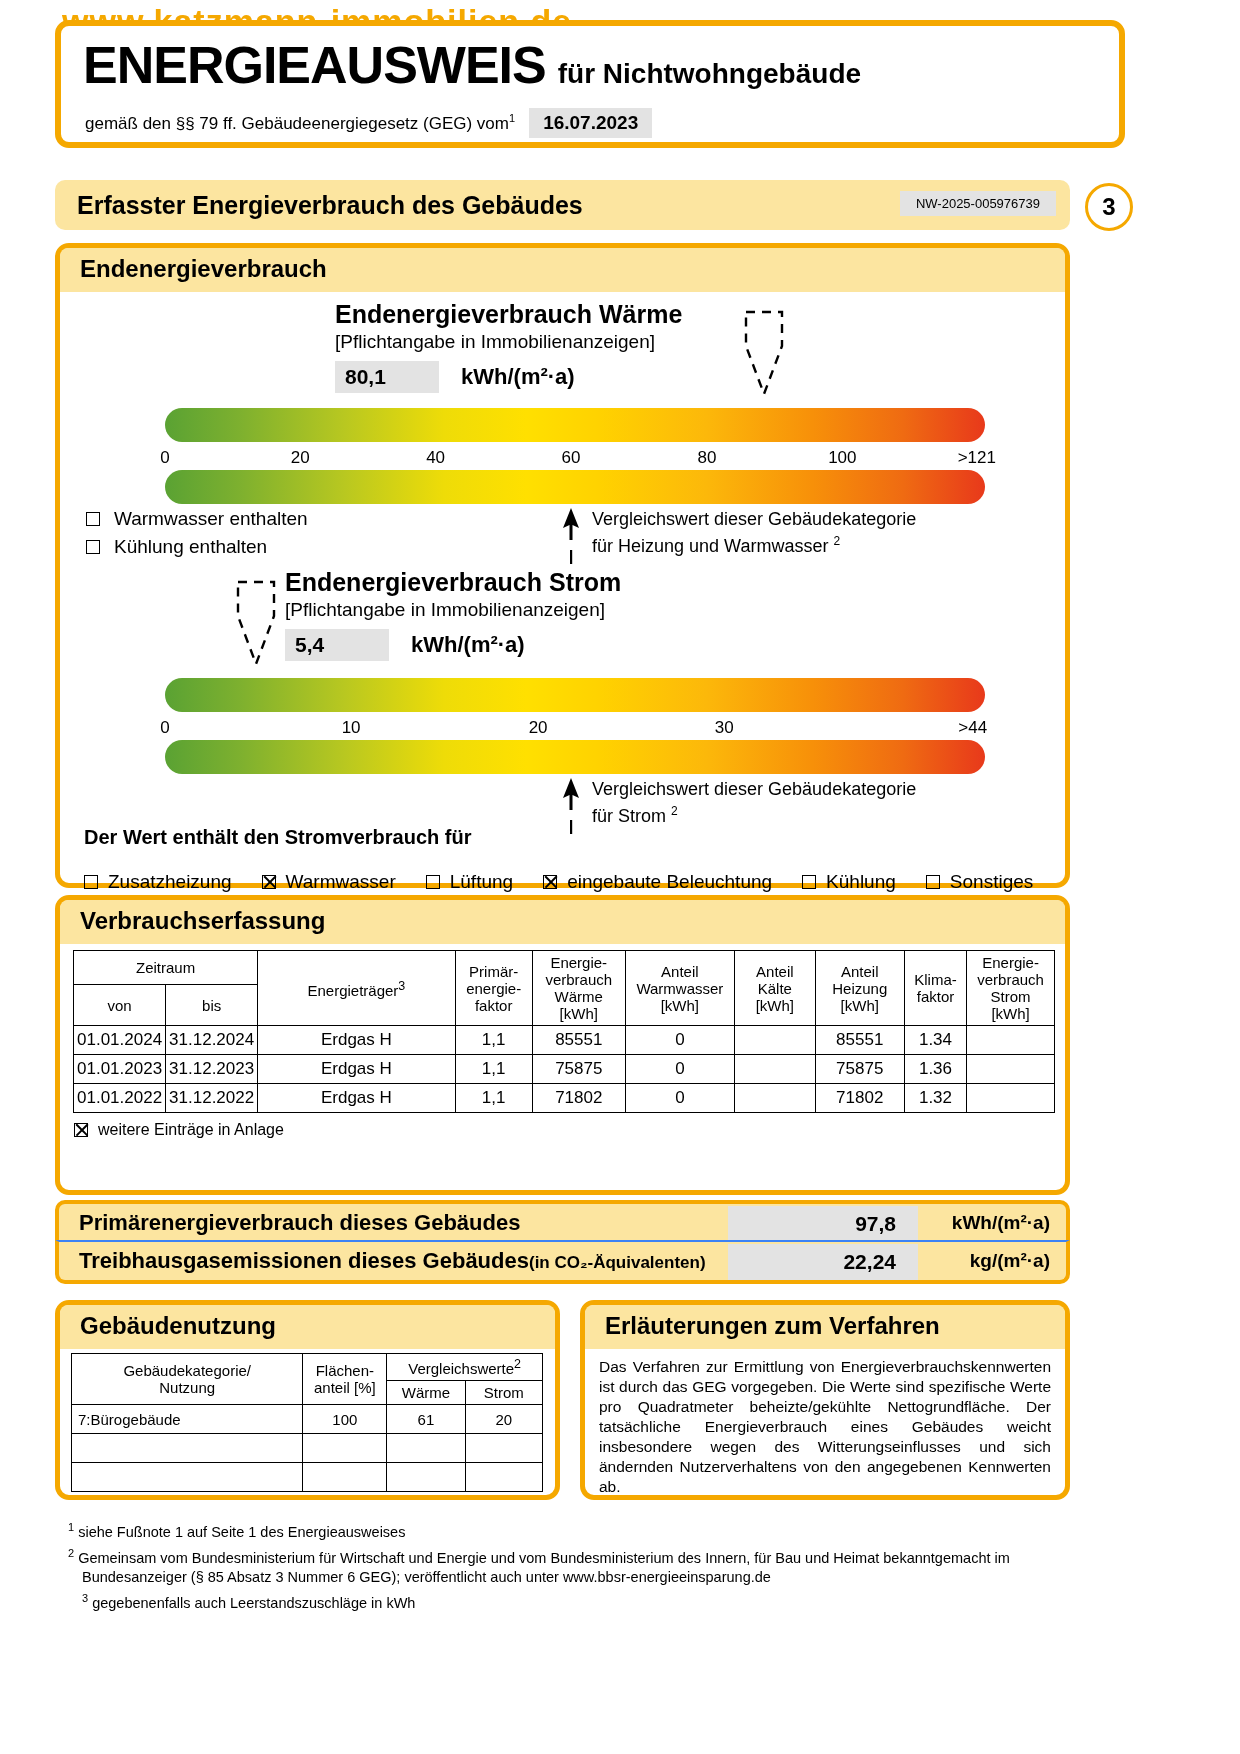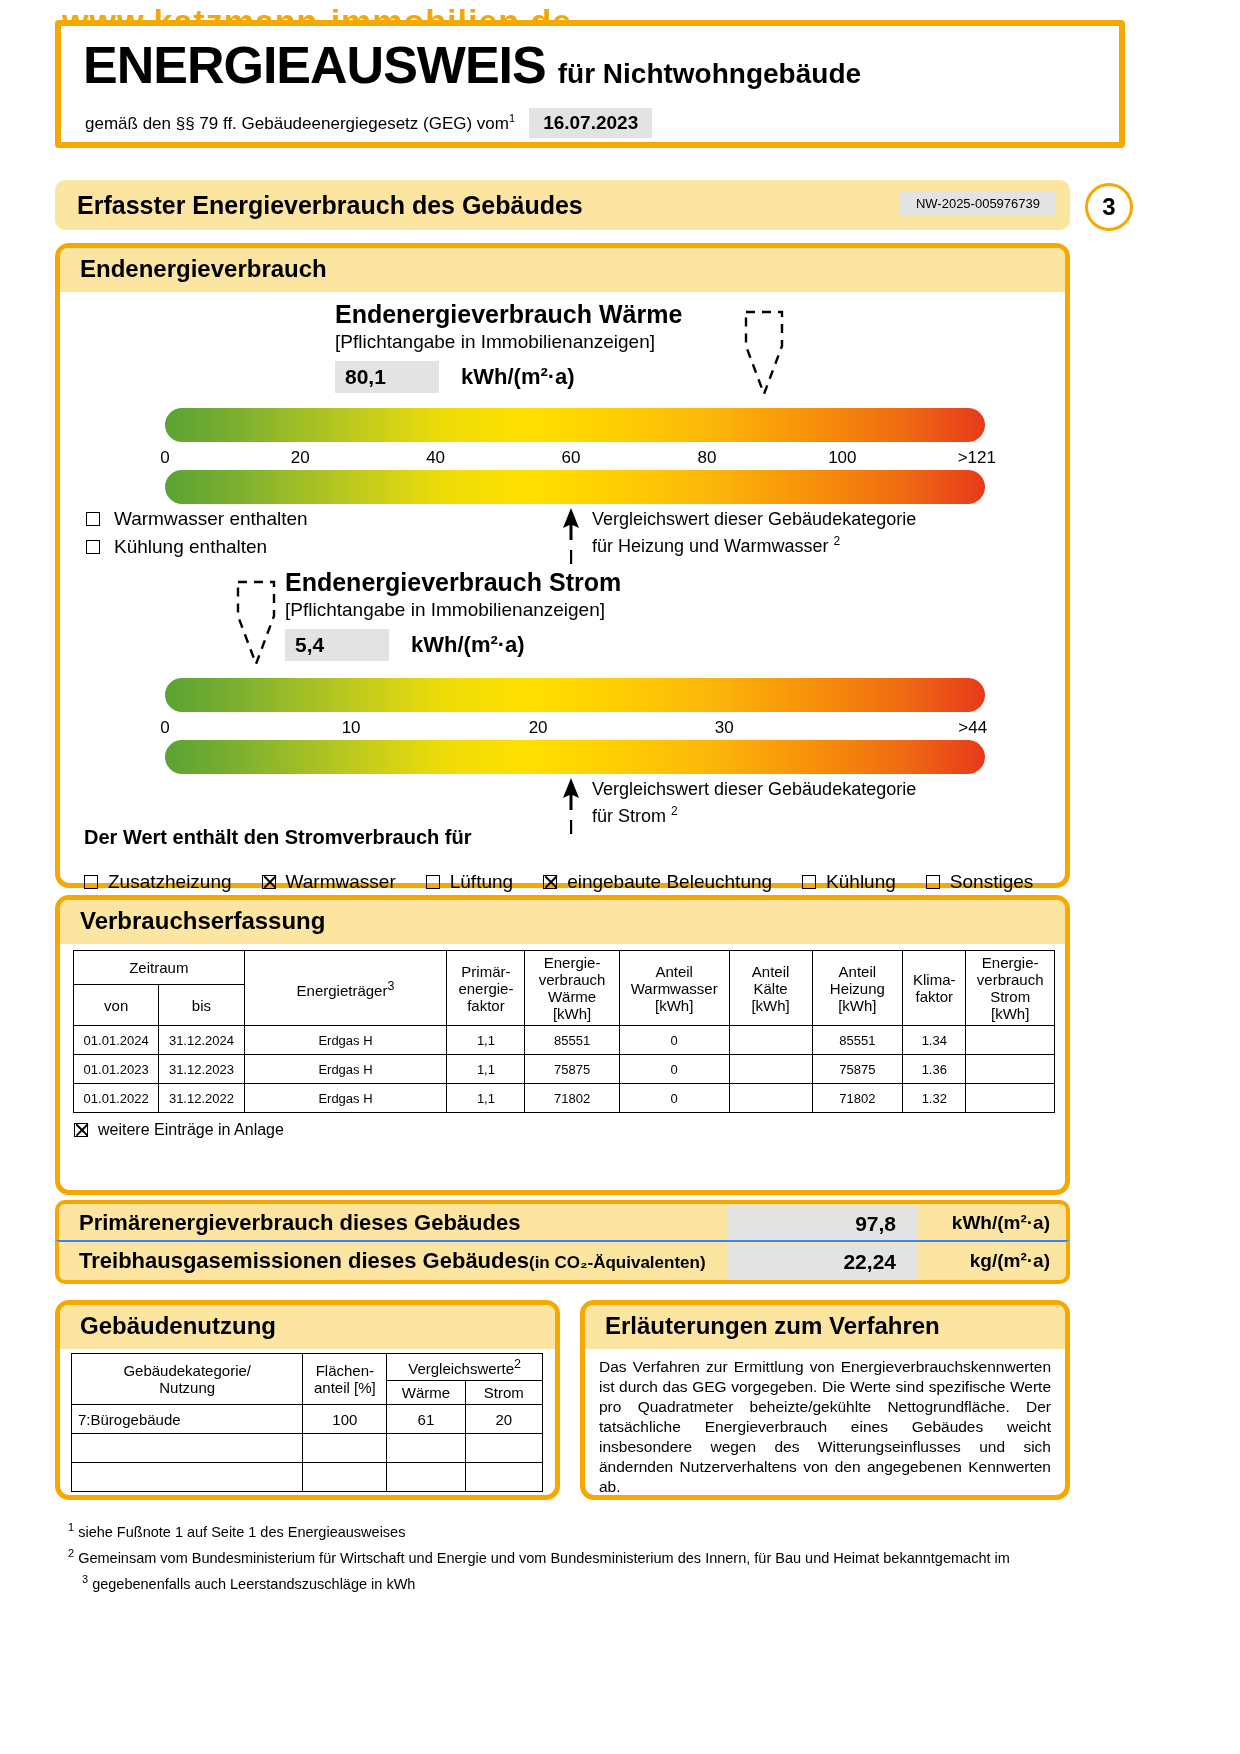--- a/index.html
+++ b/index.html
@@ -42,21 +42,21 @@
   }
 
   
   .header-card {
     position: absolute;
     left: 55px;
     top: 20px;
     width: 1070px;
     height: 128px;
     border: 6px solid #F5A800;
-    border-radius: 4px;
+    border-radius: 14px;
     background: #ffffff;
     box-sizing: border-box;
     z-index: 2;
   }
   .title-row {
     position: absolute;
     left: 22px;
     top: 10px;
     display: flex;
     align-items: baseline;
@@ -284,21 +284,21 @@
     margin: 6px 0 0 13px;
     font-size: 16px;
   }
   table.vtab th, table.vtab td {
     border: 1.5px solid #000;
     text-align: center;
     padding: 1px 3px;
   }
   table.vtab th { font-weight: normal; line-height: 17px; font-size: 15px; }
   table.vtab .hdr-tall { height: 72px; vertical-align: middle; }
-  table.vtab td { height: 26px; font-size: 13px; }
+  table.vtab td { height: 26px; font-size: 17px; }
 
   .weitere {
     display: flex;
     align-items: center;
     font-size: 16px;
     margin: 8px 0 0 14px;
   }
   .weitere .cb { margin-right: 10px; }
 
   
@@ -698,20 +698,21 @@
   </div>
 
   <div class="footnotes">
     <p>
       <sup>1</sup>
       <span>siehe Fußnote 1 auf Seite 1 des Energieausweises</span>
     </p>
     <p>
       <sup>2</sup>
       <span>Gemeinsam vom Bundesministerium für Wirtschaft und Energie und vom Bundesministerium des Innern, für Bau und Heimat bekanntgemacht im</span>
+      <span class="fn-indent">Bundesanzeiger (§ 85 Absatz 3 Nummer 6 GEG); veröffentlicht auch unter www.bbsr-energieeinsparung.de</span>
     </p>
     <p style="padding-left:14px;">
       <sup>3</sup>
       <span>gegebenenfalls auch Leerstandszuschläge in kWh</span>
     </p>
   </div>
 
 </div>
 
 </body></html>

